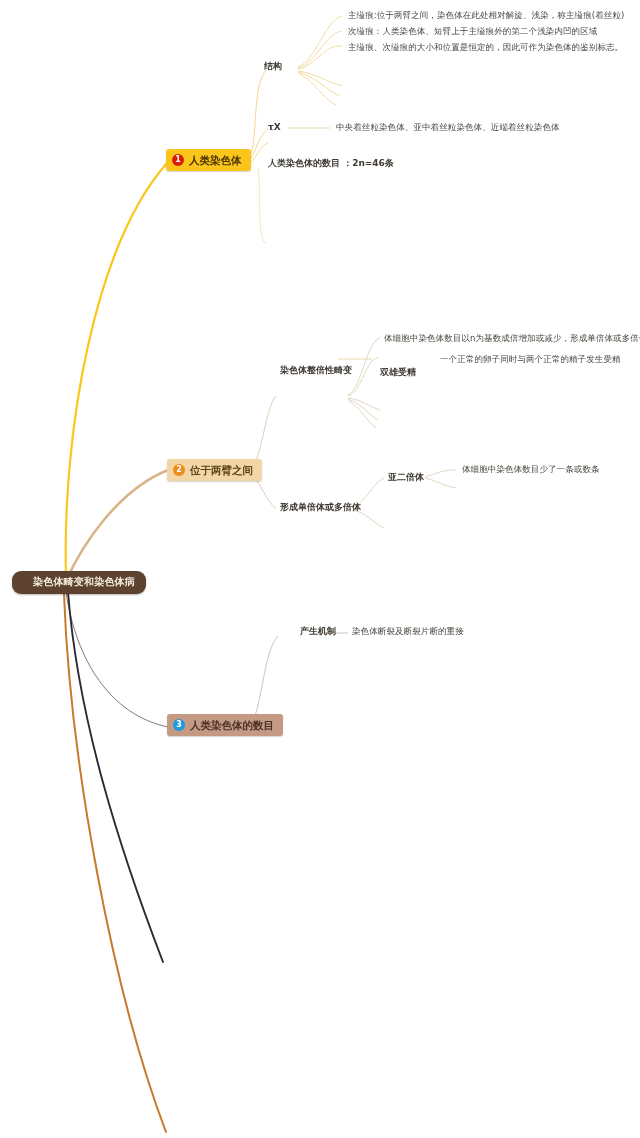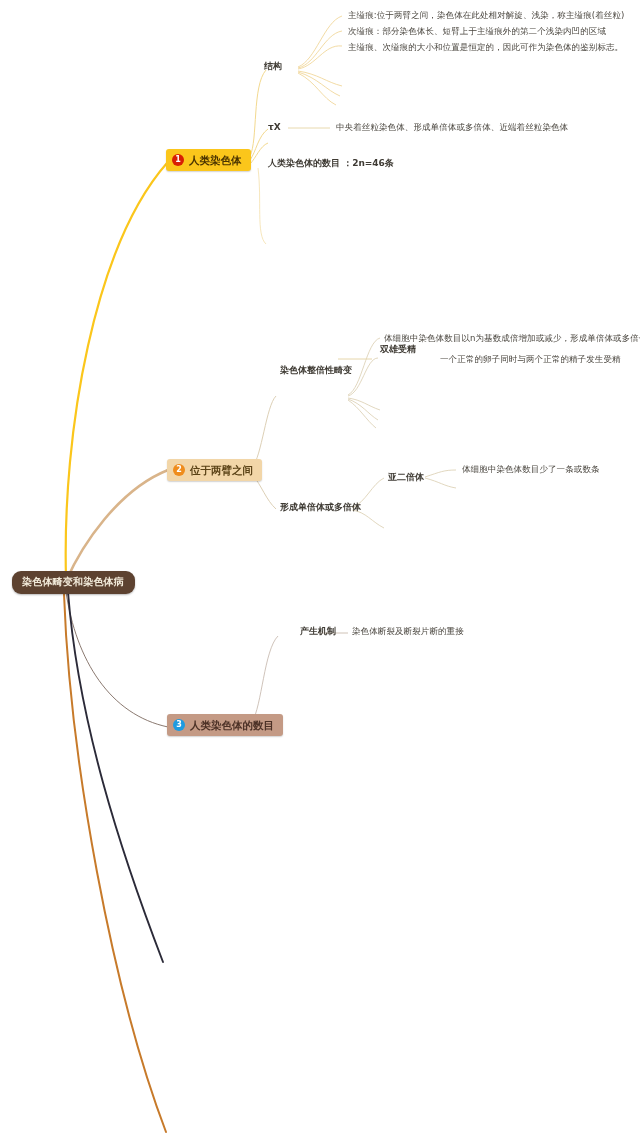--- a/index.html
+++ b/index.html
@@ -28,21 +28,21 @@
     display: flex;
     align-items: center;
     white-space: nowrap;
     line-height: 1;
   }
   
   .root {
     background: #5d4230;
     color: #f2ead9;
     border-radius: 9px;
-    padding: 6px 11px 7px 10px;
+    padding: 6px 11px 7px 21px;
     font-size: 10px;
     font-weight: bold;
     letter-spacing: .2px;
     box-shadow: 0 1px 2px rgba(0,0,0,.28);
   }
   
   .branch {
     border-radius: 3px;
     padding: 5px 9px 5px 6px;
     font-size: 10.5px;
@@ -143,49 +143,49 @@
   </div>
 
   <div class="node sub" style="left:264px; top:62px;">
     <span>结构</span>
   </div>
 
   <div class="node leaf note" style="left:348px; top:11px;align-items:center;">
     <span>主缢痕:位于两臂之间，染色体在此处相对解旋、浅染，称主缢痕(着丝粒)</span>
   </div>
   <div class="node leaf note" style="left:348px; top:27px;">
-    <span>次缢痕：部分染色体长、短臂上于主缢痕外的第二个浅染内凹的区域</span>
+    <span>次缢痕：人类染色体、短臂上于主缢痕外的第二个浅染内凹的区域</span>
   </div>
   <div class="node leaf note" style="left:348px; top:43px;">
     <span>主缢痕、次缢痕的大小和位置是恒定的，因此可作为染色体的鉴别标志。</span>
   </div>
 
   <div class="node sub" style="left:268px; top:123px;">
     <span>τX</span>
   </div>
   <div class="node leaf note" style="left:336px; top:123px;">
-    <span>中央着丝粒染色体、形成单倍体或多倍体、近端着丝粒染色体</span>
+    <span>中央着丝粒染色体、亚中着丝粒染色体、近端着丝粒染色体</span>
   </div>
 
   <div class="node sub" style="left:268px; top:139px;margin-top:20px;">
     <span>人类染色体的数目 ：2n=46条</span>
   </div>
 
   <div class="node branch b2" style="left:167px; top:459px;">
     <span class="badge o">2</span>
     <span>位于两臂之间</span>
   </div>
 
   <div class="node sub" style="left:280px; top:366px;">
     <span>染色体整倍性畸变</span>
   </div>
   <div class="node leaf note" style="left:384px; top:334px;">
     <span>体细胞中染色体数目以n为基数成倍增加或减少，形成单倍体或多倍体</span>
   </div>
-  <div class="node sub" style="left:380px; top:345px;">
+  <div class="node sub" style="left:380px; top:368px;">
     <span>双雄受精</span>
   </div>
   <div class="node leaf note" style="left:440px; top:355px;">
     <span>一个正常的卵子同时与两个正常的精子发生受精</span>
   </div>
 
   <div class="node sub" style="left:280px; top:503px;">
     <span>形成单倍体或多倍体</span>
   </div>
   <div class="node sub" style="left:388px; top:473px;">

